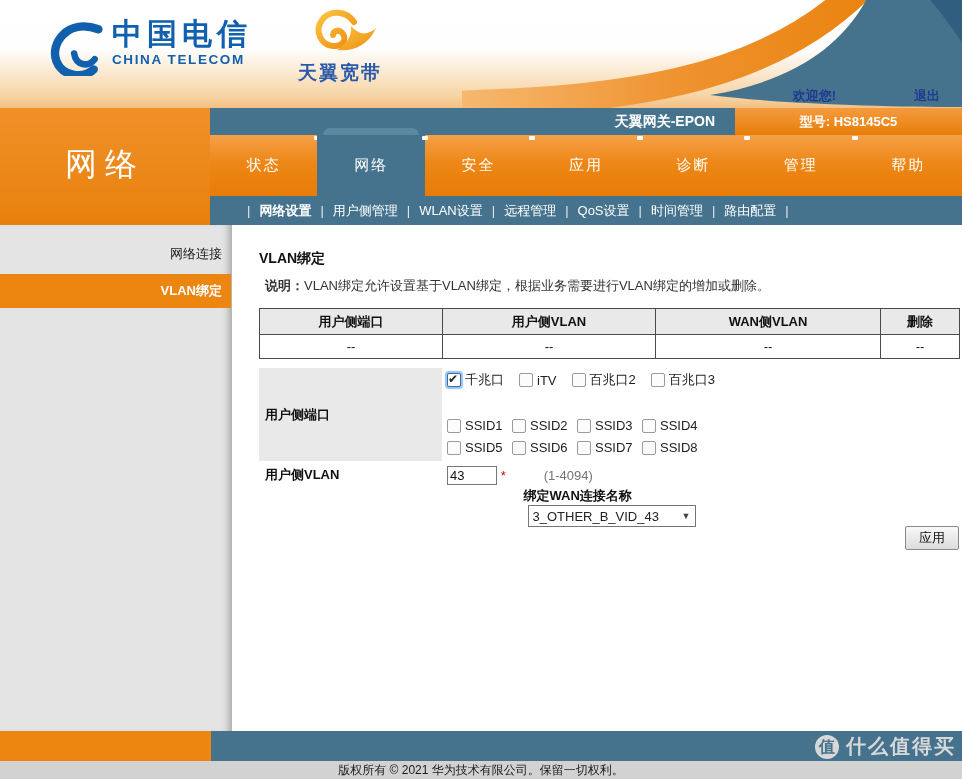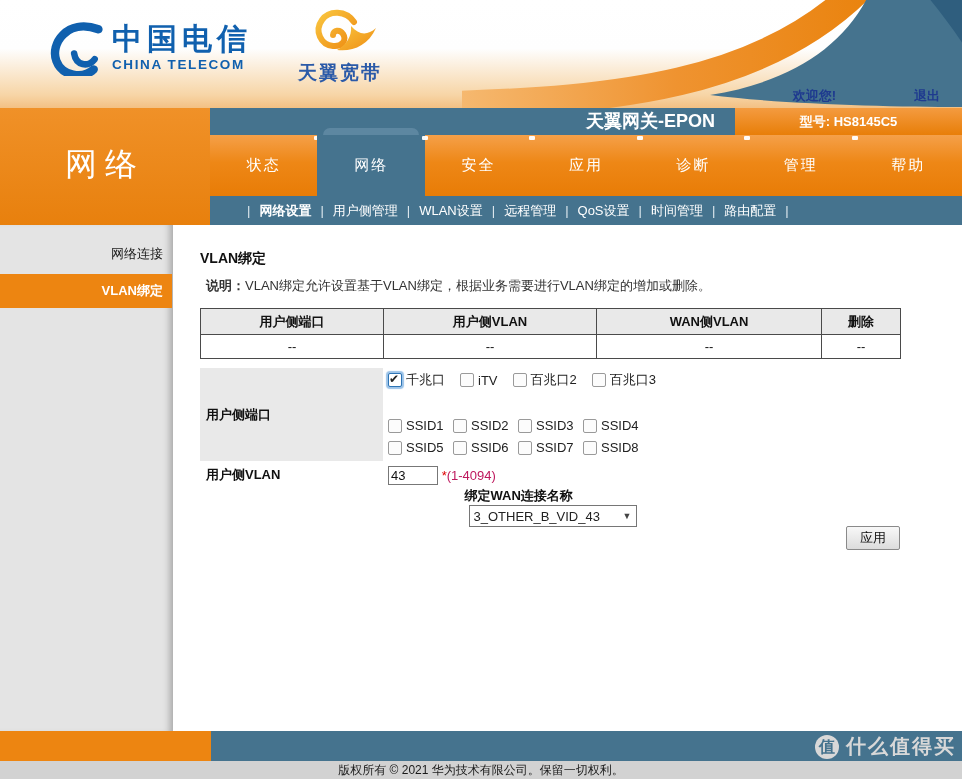--- a/index.html
+++ b/index.html
@@ -6,30 +6,30 @@
   body{width:962px;height:779px;font-family:"Liberation Sans","DejaVu Sans",sans-serif;background:#fff;overflow:hidden;}
   .page{position:relative;width:962px;height:779px;overflow:hidden;background:#fff;}
 
   
   .header{position:relative;height:108px;background:linear-gradient(180deg,#ffffff 0%,#fefefe 45%,#f7d5a6 88%,#f3c083 100%);overflow:hidden;}
   .swoosh{position:absolute;top:0;right:0;width:500px;height:108px;}
   .welcome-links{position:absolute;top:87px;right:22px;z-index:5;font-size:13px;font-weight:bold;color:#1e3a8f;}
   .welcome-links .welcome{margin-right:78px;cursor:default;}
   .welcome-links .logout{cursor:pointer;text-decoration:none;color:#1e3a8f;}
   .brand-area{position:absolute;top:18px;left:48px;display:flex;align-items:flex-start;z-index:4;}
-  .ct-logo{display:flex;align-items:center;}
+  .ct-logo{display:flex;}
   .ct-texts{margin-left:8px;}
   .ct-cn{font-size:30px;font-weight:bold;color:#1060AE;letter-spacing:5px;line-height:32px;}
   .ct-en{font-size:13.5px;font-weight:bold;color:#1060AE;letter-spacing:1.6px;margin-top:2px;}
   .ty-block{margin-left:44px;margin-top:-12px;text-align:right;}
   .ty-text{font-size:19px;font-weight:bold;color:#2B5AA8;letter-spacing:2px;margin-top:-2px;}
 
   
   .model-bar{margin-left:210px;height:27px;background:#45738E;display:flex;}
-  .gateway-label{flex:1;text-align:right;padding-right:20px;line-height:27px;color:#fff;font-weight:bold;font-size:18px;}
+  .gateway-label{flex:1;text-align:right;padding-right:20px;line-height:27px;color:#fff;font-weight:bold;font-size:14px;}
   .model-label{width:227px;background:linear-gradient(180deg,#F49B40,#E87E08);color:#fff;text-align:center;line-height:27px;font-weight:bold;font-size:13px;}
 
   
   .tab-bar{margin-left:210px;height:61px;background:linear-gradient(180deg,#F5A049 0%,#EE8716 45%,#E87C06 100%);display:flex;position:relative;}
   .tab{flex:1;color:#fff;font-weight:normal;font-size:15px;display:flex;align-items:center;justify-content:center;position:relative;cursor:pointer;letter-spacing:2px;}
   .tab:not(:last-child)::after{content:"";position:absolute;top:1px;right:-3px;width:6px;height:4px;background:#fff;opacity:.95;border-radius:1px;}
   .tab.active{background:#45738E;}
   .tab.active::before{content:"";position:absolute;top:-7px;left:6px;right:6px;height:7px;background:#5d87a1;border-radius:8px 8px 0 0;}
 
   
@@ -37,21 +37,21 @@
   .subnav .sep{padding:0 9px;color:#dfe9ef;}
   .subnav-item{cursor:pointer;color:#fff;}
   .subnav-item.active{font-weight:bold;}
 
   
   .left-panel{position:absolute;top:108px;left:0;width:210px;height:117px;background:linear-gradient(180deg,#F09128,#E8800D);z-index:3;}
   .left-panel .section-title{display:block;text-align:center;line-height:112px;font-size:32px;color:#fff;letter-spacing:8px;}
 
   
   .body-row{display:flex;height:506px;}
-  .sidebar{width:173px;background:#E4E4E4;border-right:1px solid #b5b5b5;box-shadow:inset -7px 0 7px -5px rgba(0,0,0,.28);box-sizing:border-box;}
+  .sidebar{width:232px;background:#E4E4E4;border-right:1px solid #b5b5b5;box-shadow:inset -7px 0 7px -5px rgba(0,0,0,.28);box-sizing:border-box;}
   .side-item{height:40px;line-height:40px;text-align:right;padding-right:9px;font-size:13px;color:#222;cursor:pointer;}
   .side-item:first-child{margin-top:9px;}
   .side-item.active{background:#ED8511;color:#fff;font-weight:bold;height:34px;line-height:34px;box-shadow:none;}
 
   .main{flex:1;background:#fff;padding:25px 0 0 27px;box-sizing:border-box;}
   .page-title{font-size:14px;font-weight:bold;color:#111;}
   .desc{margin-top:9px;font-size:13px;color:#333;padding-left:6px;}
   .desc .desc-label{font-weight:bold;}
 
   table.vlan-table{margin-top:13px;width:700px;border-collapse:collapse;font-size:13px;color:#111;table-layout:fixed;}
@@ -76,21 +76,21 @@
   .cb-item{display:inline-flex;align-items:center;margin-right:15px;cursor:pointer;}
   .ssid .cb-item{width:65px;margin-right:0;}
   .cb-box{width:12px;height:12px;border:1px solid #9a9a9a;background:#fcfcfc;display:inline-block;margin-right:4px;position:relative;border-radius:2px;box-sizing:content-box;}
   .cb-box .mark{display:none;}
   .cb-box.checked{border-color:#2d74b5;box-shadow:0 0 1px 2px #9cc3e8;background:#fff;}
   .cb-box.checked .mark{display:block;position:absolute;top:-2px;left:0px;font-size:12px;color:#222;font-weight:bold;}
   .form-row.vlan{height:24px;align-items:center;margin-top:2px;}
   .form-row.wan{height:24px;align-items:center;flex-direction:column;}
   .vlan-input{width:44px;height:17px;border:1px solid #777;font-size:13px;padding:0 2px;font-family:inherit;color:#111;}
   .req{color:#d00;}
-  .hint{color:#be185d;}
+  .hint{color:#737373;margin-left:38px;}
   .select-box{width:158px;height:20px;border:1px solid #767676;display:inline-flex;align-items:center;justify-content:space-between;padding:0 4px;background:#fff;cursor:pointer;box-sizing:content-box;}
   .select-box .arrow{font-size:9px;color:#444;margin-left:6px;}
   .apply-row{width:700px;text-align:right;margin-top:15px;padding-right:0;}
   .apply-btn{font-size:13px;padding:2px 13px;border:1px solid #8a8a8a;background:linear-gradient(180deg,#f8f8f8,#dcdcdc);border-radius:2px;cursor:pointer;color:#111;font-family:inherit;}
 
   
   .bottom-bar{height:30px;display:flex;}
   .bb-orange{width:211px;background:#ED8511;}
   .bb-teal{flex:1;background:#45738E;position:relative;}
   .watermark{position:absolute;right:6px;top:2px;display:flex;align-items:center;}

